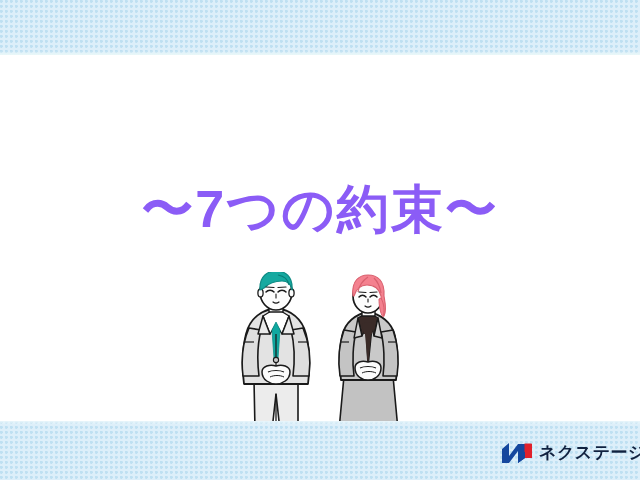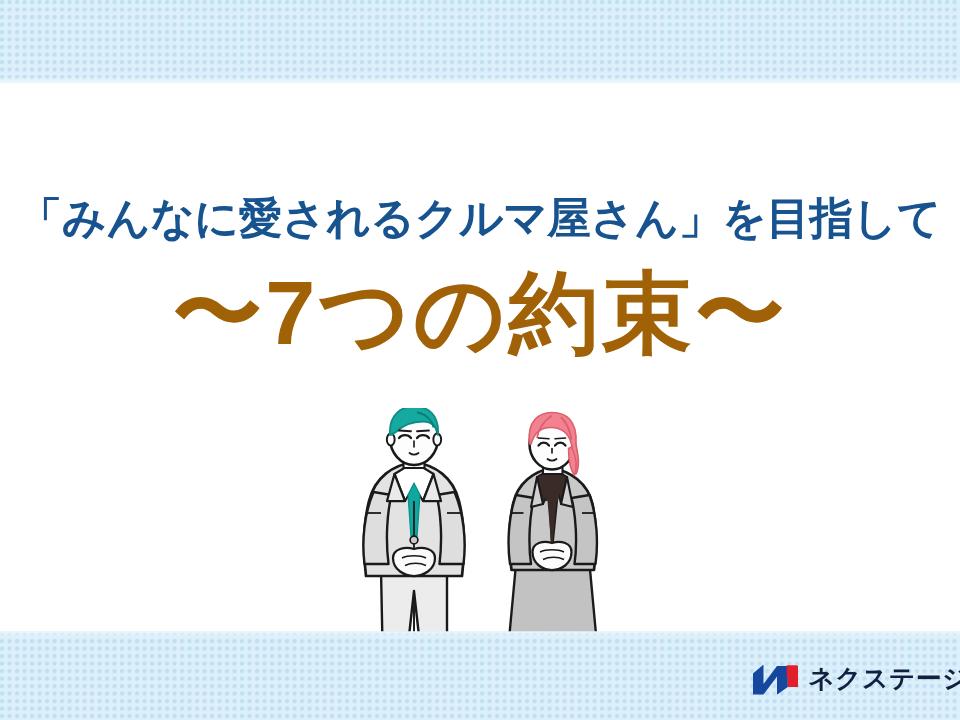--- a/index.html
+++ b/index.html
@@ -55,22 +55,22 @@
   #headline-1 {
     top: 128px;
     color: #17538f;
     font-size: 29px;
     font-weight: bold;
     letter-spacing: -0.2px;
     line-height: 36px;
   }
   #headline-2 {
     top: 178px;
-    color: #a16207;
-    font-size: 60px;
+    color: #8b5cf6;
+    font-size: 52px;
     font-weight: bold;
     letter-spacing: 2px;
     line-height: 62px;
   }
 
   
   #illustration {
     position: absolute;
     left: 232px;
     top: 272px;
@@ -100,21 +100,20 @@
   }
 </style>
 </head>
 <body>
 
 <div id="canvas">
 
   <div class="dot-band" id="band-top"></div>
   <div class="band-fade" id="fade-top"></div>
 
-  <div class="headline-wrap" id="headline-1">「みんなに愛されるクルマ屋さん」を目指して</div>
 
   <div class="headline-wrap" id="headline-2">〜7つの約束〜</div>
 
   <div id="illustration">
     <svg width="190" height="160" viewBox="0 0 190 160" xmlns="http://www.w3.org/2000/svg">
 
       <g>
 
         <path d="M22 108 L23 158 L40 158 L44 122 L48 158 L66 158 L66 108 Z" fill="#ececec" stroke="#1a1a1a" stroke-width="1.6" stroke-linejoin="round"></path>
         <path d="M44 122 L44 158" fill="none" stroke="#1a1a1a" stroke-width="1.3"></path>

